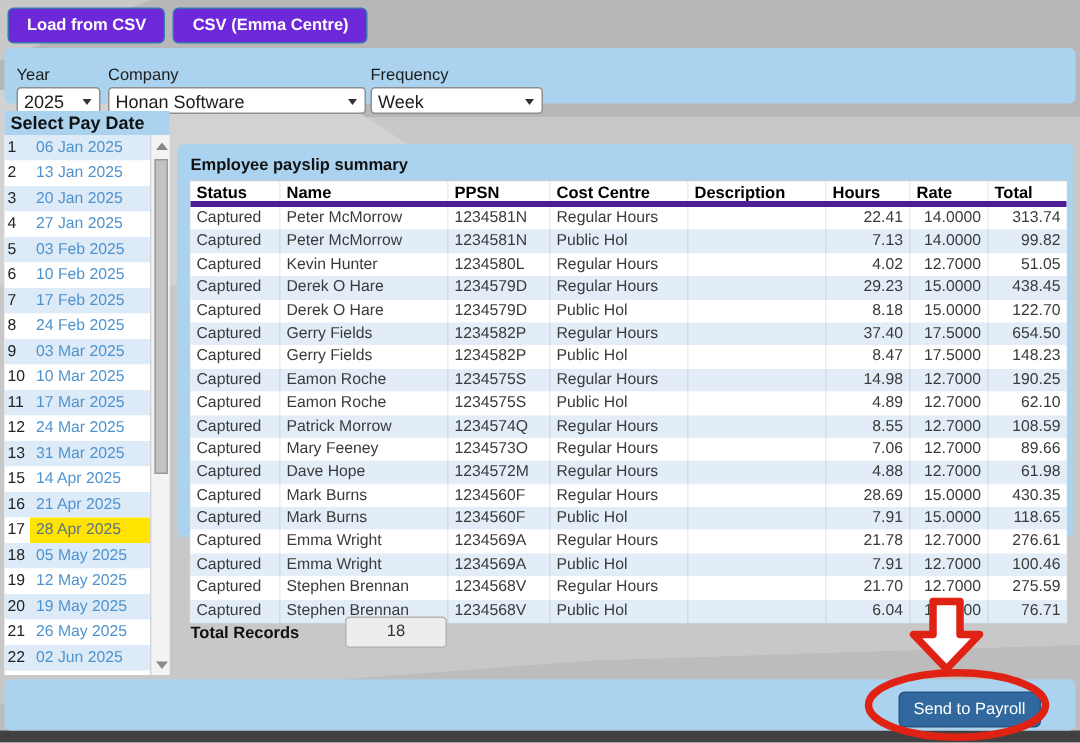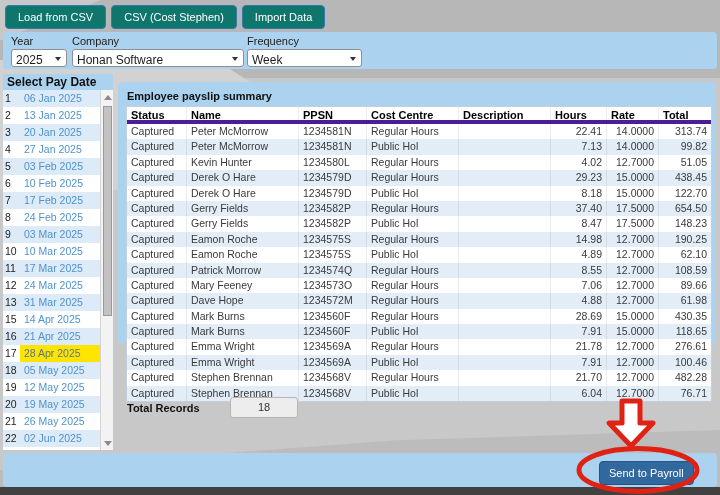--- a/index.html
+++ b/index.html
@@ -13,27 +13,27 @@
   .sw-light { left:0; top:60px; width:720px; height:130px; background:#d2d2d2;
     clip-path:polygon(0 0, 30% 0, 58% 100%, 0 100%); }
   .sw-bottom { left:0; top:430px; width:720px; height:57px; background:#bcbcbc;
     clip-path:polygon(55% 18%, 100% 0, 100% 100%, 0 100%, 0 70%); }
   .dark-strip { position:absolute; left:0; top:487px; width:720px; height:8px; background:#414141; z-index:1; }
 
   .layer { position:absolute; z-index:2; }
 
   
   .toolbar { left:5px; top:5px; height:24px; display:flex; gap:5px; }
-  .btn-blue { background:#0f766e; border:1px solid #3579b4; border-radius:4px;
-    color:#fff; font-size:11px; font-weight:normal; padding:4px 12px; line-height:14px; cursor:pointer;
+  .btn-blue { background:#6d28d9; border:1px solid #3579b4; border-radius:4px;
+    color:#fff; font-size:11px; font-weight:bold; padding:4px 12px; line-height:14px; cursor:pointer;
     font-family:"Liberation Sans", sans-serif; }
 
   
   .filterbar { left:3px; top:32px; width:714px; height:37px; background:#abd3ef; border-radius:4px; }
-  .filter { position:absolute; top:3px; }
+  .filter { position:absolute; top:12px; }
   .flabel { font-size:11px; color:#1c1c1c; margin-bottom:2px; }
   .selwrap { position:relative; background:#fff; border:1px solid #8f8f8f; border-radius:3px; height:18px; }
   .selwrap::after { content:""; position:absolute; right:5px; top:7px; border-left:3.5px solid transparent;
     border-right:3.5px solid transparent; border-top:4.5px solid #333; pointer-events:none; }
   .fselect { appearance:none; -webkit-appearance:none; border:none; background:transparent; width:100%;
     height:16px; font-size:12px; padding:0 14px 4px 4px; color:#1c1c1c; font-family:"Liberation Sans", sans-serif; }
 
   
   .side-head { left:3px; top:74px; width:110px; height:16px; background:#abd3ef;
     font-size:12px; font-weight:bold; color:#111; line-height:16px; padding-left:4px; }
@@ -46,21 +46,21 @@
   .prow.selected .pdate { background:#ffe400; color:#5d7486; }
   
   .sbar { position:absolute; right:0; top:0; width:13px; height:360px; background:#f3f3f3; border-left:1px solid #d6d6d6; }
   .sb-btn { position:absolute; left:0; width:13px; height:14px; display:flex; align-items:center; justify-content:center; cursor:pointer; }
   .sb-up { top:0; } .sb-down { bottom:0; }
   .tri-up { width:0; height:0; border-left:4px solid transparent; border-right:4px solid transparent; border-bottom:5px solid #8a8a8a; }
   .tri-down { width:0; height:0; border-left:4px solid transparent; border-right:4px solid transparent; border-top:5px solid #8a8a8a; }
   .sb-thumb { position:absolute; left:2px; top:16px; width:9px; height:210px; background:#c2c2c2; border:1px solid #9a9a9a; cursor:grab; }
 
   
-  .main-panel { left:118px; top:82px; width:598px; height:262px; background:#abd3ef; border-radius:5px; }
+  .main-panel { left:118px; top:96px; width:598px; height:262px; background:#abd3ef; border-radius:5px; }
   .panel-title { position:absolute; left:9px; top:8px; font-size:11px; font-weight:bold; color:#111; }
   .ptable { position:absolute; left:8px; top:24px; width:586px; border:1px solid #c3cfda; background:#fff; }
   .thead, .trow { display:flex; }
   .thead { background:#fff; height:17px; line-height:16px; font-size:11px; font-weight:bold; color:#000; border-bottom:4px solid #4c1d95; }
   .trow { height:15.4px; line-height:15.4px; font-size:10.5px; color:#3a3a3a; }
   .trow:nth-child(odd) { background:#fff; }
   .trow:nth-child(even) { background:#e2edf8; }
   .tc { padding:0 4px; overflow:hidden; white-space:nowrap; border-right:1px solid rgba(0,0,0,0.07); }
   .tc:last-child { border-right:none; }
   .c-status{width:60px;} .c-name{width:112px;} .c-ppsn{width:68px;} .c-desc{width:92px;}
@@ -82,22 +82,21 @@
 </head>
 <body>
 
 <div class="sw sw-top"></div>
 <div class="sw sw-light"></div>
 <div class="sw sw-bottom"></div>
 <div class="dark-strip"></div>
 
 <div class="layer toolbar">
   <button class="btn-blue">Load from CSV</button>
-  <button class="btn-blue">CSV (Cost Stephen)</button>
-  <button class="btn-blue">Import Data</button>
+  <button class="btn-blue">CSV (Emma Centre)</button>
 </div>
 
 <div class="layer filterbar">
   <div class="filter" style="left:8px;">
     <div class="flabel">Year</div>
     <div class="selwrap" style="width:56px;">
       <select class="fselect">
         <option>2025</option>
       </select>
     </div>
@@ -431,21 +430,21 @@
   </div>
 
   <div class="trow">
     <div class="tc c-status">Captured</div>
     <div class="tc c-name">Stephen Brennan</div>
     <div class="tc c-ppsn">1234568V</div>
     <div class="tc c-desc">Regular Hours</div>
     <div class="tc c-cc"></div>
     <div class="tc c-hours num">21.70</div>
     <div class="tc c-rate num">12.7000</div>
-    <div class="tc c-total num">482.28</div>
+    <div class="tc c-total num">275.59</div>
   </div>
 
   <div class="trow">
     <div class="tc c-status">Captured</div>
     <div class="tc c-name">Stephen Brennan</div>
     <div class="tc c-ppsn">1234568V</div>
     <div class="tc c-desc">Public Hol</div>
     <div class="tc c-cc"></div>
     <div class="tc c-hours num">6.04</div>
     <div class="tc c-rate num">12.7000</div>

